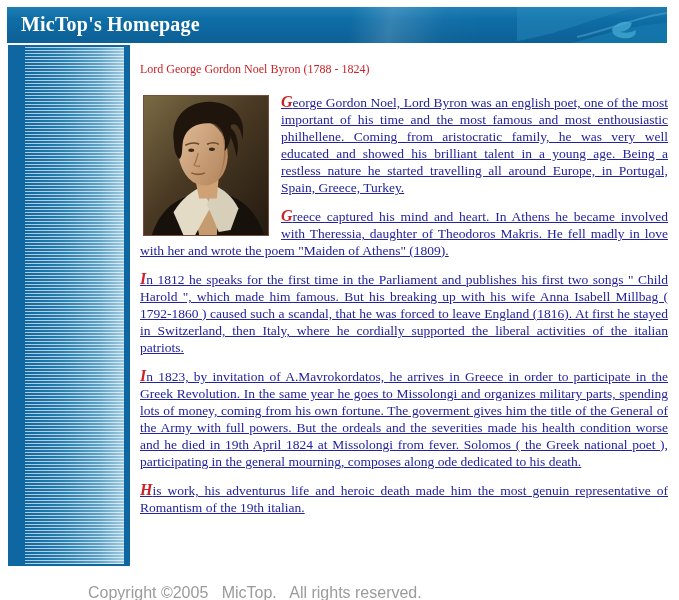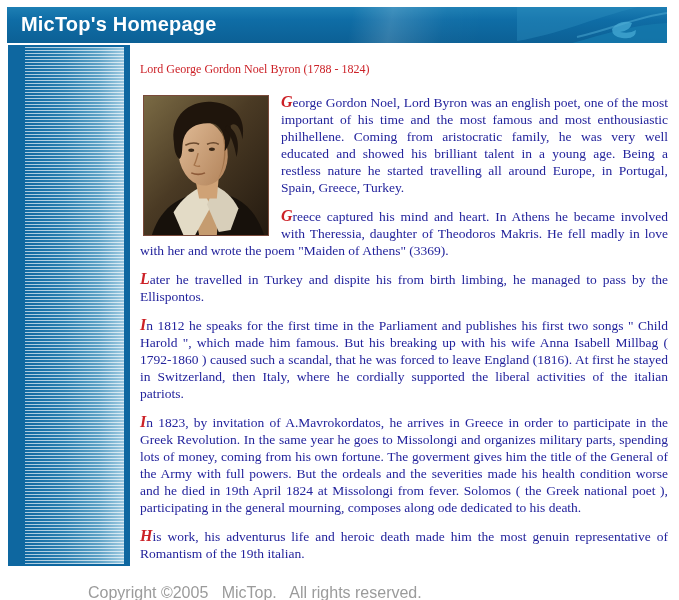--- a/index.html
+++ b/index.html
@@ -18,21 +18,21 @@
     left: 7px; top: 7px;
     width: 660px; height: 36px;
     background:
       linear-gradient(100deg, rgba(255,255,255,0) 52%, rgba(255,255,255,0.16) 58%, rgba(255,255,255,0.02) 66%, rgba(255,255,255,0) 72%),
       linear-gradient(to bottom, #1d7fb4 0%, #0f6da6 35%, #0c6095 100%);
     overflow: hidden;
   }
   .header-title {
     position: absolute;
     left: 14px; top: 6px;
-    font-family: Liberation Sans, sans-serif;
+    font-family: Liberation Serif, serif;
     font-weight: bold;
     font-size: 20px;
     color: #ffffff;
     letter-spacing: 0.2px;
   }
   .header-swoosh {
     position: absolute;
     right: 0; top: 0;
     width: 150px; height: 36px;
   }
@@ -70,20 +70,21 @@
     margin: 2px 12px 6px 3px;
     border: 1px solid #7a4a3a;
     display: block;
   }
   .article p {
     font-size: 13.5px;
     line-height: 17px;
     text-align: justify;
     color: #23239c;
     margin-bottom: 11px;
+    text-decoration: underline;
   }
   .article p.clear { clear: left; }
   .dropcap {
     color: #cc2127;
     font-weight: bold;
     font-style: italic;
     font-size: 16px;
   }
   
   .footer {
@@ -151,23 +152,22 @@
       <path d="M 64,49 q 7,-3 12,0" stroke="#6b4a2e" stroke-width="1.6" fill="none"></path>
       <ellipse cx="48" cy="55" rx="3" ry="1.7" fill="#3a2817"></ellipse>
       <ellipse cx="69" cy="54" rx="3" ry="1.7" fill="#3a2817"></ellipse>
 
       <path d="M 55,58 q -2,8 -4,12 q 3,2 6,1" stroke="#a5734a" stroke-width="1.4" fill="none"></path>
       <path d="M 48,78 q 7,3 14,0" stroke="#8d5a38" stroke-width="1.6" fill="none"></path>
     </svg>
 
     <p><span class="dropcap">G</span><span>eorge Gordon Noel, Lord  Byron was  an  english  poet, one  of  the  most important of his time and  the most  famous and most enthousiastic  philhellene. Coming  from aristocratic  family, he  was  very   well educated  and  showed his  brilliant  talent in a young  age. Being a restless  nature he started  travelling all  around  Europe, in Portugal, Spain, Greece, Turkey.</span></p>
 
-    <p><span class="dropcap">G</span><span>reece  captured  his  mind   and heart. In Athens he  became  involved  with Theressia, daughter  of Theodoros Makris. He  fell madly in love with her and wrote the  poem "Maiden of Athens" (3369).</span></p>
+    <p><span class="dropcap">G</span><span>reece  captured  his  mind   and heart. In Athens he  became  involved  with Theressia, daughter  of Theodoros Makris. He  fell madly in love with her and wrote the  poem "Maiden of Athens" (1809).</span></p>
 
-    <p class="clear"><span class="dropcap">L</span><span>ater he travelled in  Turkey  and dispite  his   from birth limbing, he managed  to  pass  by  the  Ellispontos.</span></p>
 
     <p><span class="dropcap">I</span><span>n 1812 he speaks  for the first time in the Parliament  and  publishes  his  first  two  songs  " Child  Harold ", which  made  him  famous. But  his breaking up with his wife Anna Isabell  Millbag  ( 1792-1860 ) caused such a scandal, that he was forced to leave England (1816). At first he stayed  in  Switzerland, then  Italy, where he  cordially  supported the liberal activities of the italian patriots.</span></p>
 
     <p><span class="dropcap">I</span><span>n 1823, by invitation of A.Mavrokordatos, he  arrives  in  Greece  in order  to  participate  in  the Greek Revolution. In  the  same  year  he goes  to  Missolongi and organizes military parts, spending lots of money, coming  from  his  own   fortune. The  goverment  gives him   the   title  of  the General  of  the  Army  with  full powers. But  the  ordeals  and  the severities made his health condition worse and he died in 19th April 1824 at Missolongi from fever. Solomos  ( the  Greek  national  poet ), participating  in  the  general  mourning, composes  along  ode dedicated to his death.</span></p>
 
 
     <p><span class="dropcap">H</span><span>is work, his adventurus life and heroic death  made  him  the  most  genuin  representative  of Romantism of the 19th italian.</span></p>
   </div>
 
   <div class="footer">Copyright ©2005   MicTop.   All rights reserved.</div>

